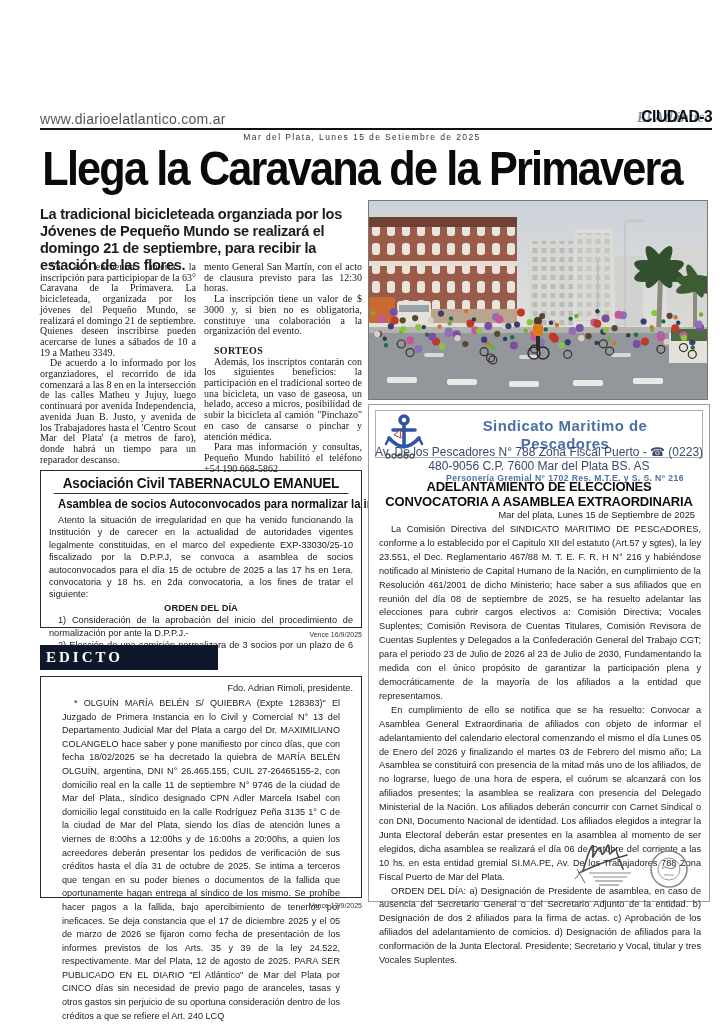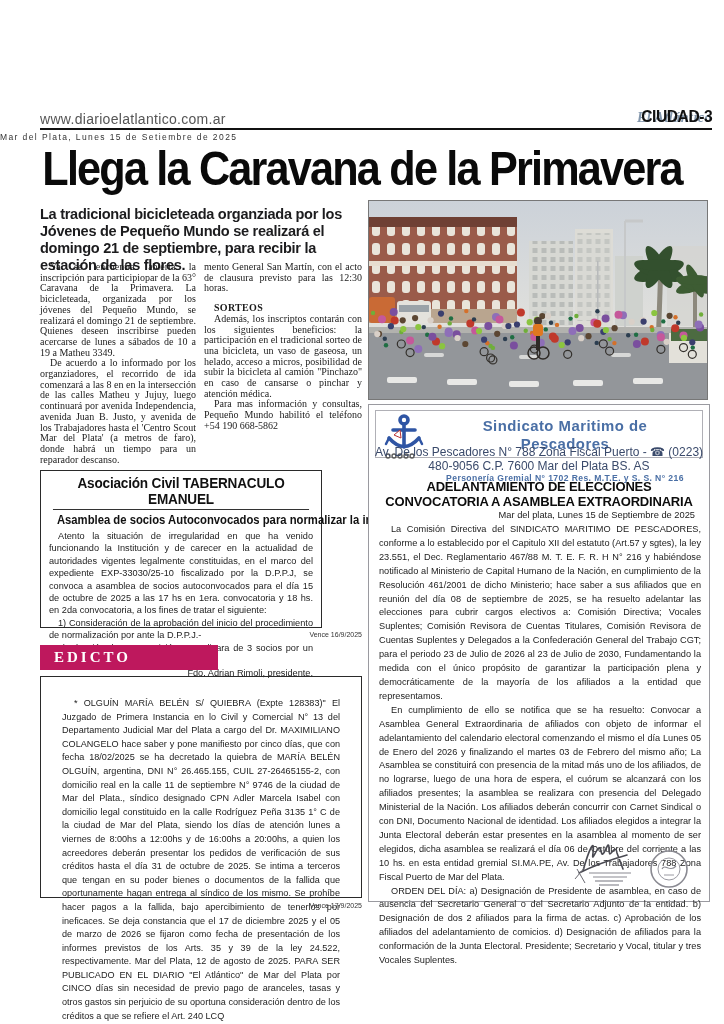--- a/index.html
+++ b/index.html
@@ -8,21 +8,21 @@
 
   
   .hdr-row{position:absolute;left:40px;top:110px;width:672px;height:18px;
            border-bottom:2px solid #111;}
   .hdr-url{position:absolute;left:0;top:1px;font-size:14px;color:#555;letter-spacing:.3px;}
   .masthead{position:absolute;left:0;right:0;top:0;text-align:right;
             font-family:"Liberation Serif",serif;font-style:italic;font-weight:bold;
             font-size:14px;color:#8296ac;letter-spacing:.5px;}
   .hdr-section{position:absolute;right:0;top:-3px;font-size:17px;font-weight:bold;
                letter-spacing:-.5px;transform:scaleX(.92);transform-origin:right;}
-  .hdr-date{position:absolute;left:0;top:132px;width:724px;
+  .hdr-date{position:absolute;left:0;top:132px;width:724px;text-align:center;
             font-size:8.5px;color:#333;letter-spacing:1.4px;}
 
   
   .headline{position:absolute;left:0;top:141px;width:724px;text-align:center;
             font-weight:bold;font-size:48px;letter-spacing:-2px;color:#0a0a0a;
             transform:scaleX(.90);transform-origin:center;white-space:nowrap;}
   .deck{position:absolute;left:40px;top:206px;width:324px;
         font-weight:bold;font-size:15px;line-height:1.13;color:#1c1c1e;
         letter-spacing:-.3px;transform:scaleX(.97);transform-origin:left;}
 
@@ -32,39 +32,39 @@
   .col p{margin:0;text-indent:10px;}
   #col1{left:40px;width:156px;}
   #col2{left:204px;width:158px;}
   .sorteos{margin-top:9px !important;text-indent:10px;font-weight:bold;letter-spacing:.3px;}
 
   
   .photo{position:absolute;left:368px;top:200px;width:340px;height:200px;
          border:1px solid #777;box-sizing:border-box;background:#d8dbdf;}
 
   
-  .tab-box{position:absolute;left:40px;top:470px;width:282px;height:158px;
+  .tab-box{position:absolute;left:40px;top:470px;width:322px;height:158px;
            border:1.5px solid #2a2a2a;box-sizing:border-box;padding:4px 8px 2px 8px;}
   .tab-title{font-size:14px;font-weight:bold;text-align:center;letter-spacing:-.2px;
              border-bottom:1px solid #333;padding-bottom:2px;transform:scaleX(.97);}
   .tab-sub{font-size:12px;font-weight:bold;text-align:center;margin-top:3px;
            transform:scaleX(.94);white-space:nowrap;}
   .tab-body{font-size:9.2px;line-height:12.4px;text-align:justify;margin-top:3px;color:#222;}
   .tab-body .ind{text-indent:9px;}
   .tab-orden{font-size:9.4px;font-weight:bold;text-align:center;margin-top:1px;}
-  .tab-sign{font-size:9.2px;text-align:right;margin-top:1px;}
+  .tab-sign{font-size:9.2px;text-align:right;margin-top:18px;}
   .vence{position:absolute;font-size:7px;color:#333;}
   #vence1{left:40px;top:631px;width:322px;text-align:right;}
   #vence2{left:40px;top:902px;width:322px;text-align:right;}
 
   
   .edicto-bar{position:absolute;left:40px;top:645px;width:178px;height:25px;
-              background:#be185d;color:#fff;font-family:"Liberation Serif",serif;
+              background:#0f172a;color:#fff;font-family:"Liberation Serif",serif;
               font-weight:bold;font-size:15px;letter-spacing:3px;
-              display:flex;align-items:center;padding-left:14px;box-sizing:border-box;}
+              display:flex;align-items:center;padding-left:6px;box-sizing:border-box;}
   .edicto-box{position:absolute;left:40px;top:676px;width:322px;height:222px;
               border:1.5px solid #2a2a2a;box-sizing:border-box;padding:8px 9px;
               font-size:9.1px;line-height:13.6px;text-align:justify;color:#222;}
   .edicto-box p{margin:12px;text-indent:12px;}
 
   
   .sind-box{position:absolute;left:368px;top:404px;width:342px;height:498px;
             border:1px solid #9a9aa0;box-sizing:border-box;background:#fff;}
   .letterhead{position:absolute;left:6px;top:5px;width:328px;height:48px;
               border:1px solid #b0b0b6;box-sizing:border-box;}
@@ -100,20 +100,21 @@
 
   <div class="headline">Llega la Caravana de la Primavera</div>
   <div class="deck">La tradicional bicicleteada organziada por los Jóvenes de Pequeño Mundo se realizará el domingo 21 de septiembre, para recibir la estación de las flores.</div>
 
   <div class="col" id="col1">
     <p>Ya se encuentra abierta la inscripción para participiopar de la 63° Caravana de la Primavera. La bicicleteada, organizada por los jóvenes del Pequeño Mundo, se realizará el domingo 21 de septiembre. Quienes deseen inscribirse pueden acercarse de lunes a sábados de 10 a 19 a Matheu 3349.</p>
     <p>De acuerdo a lo informado por los organziadores, el recorrido de ida comenzará a las 8 en en la intersección de las  calles Matheu y Jujuy, luego continuará por avenida Independencia, avenida Juan B. Justo, y avenida de los Trabajadores hasta el 'Centro Scout Mar del Plata' (a metros de faro), donde habrá un tiempo para un reparador descanso.</p>
   </div>
   <div class="col" id="col2">
     <p style="text-indent:0;">mento General San Martín, con el acto de clausura previsto para las 12:30 horas.</p>
+    <p>La inscripción tiene un valor de $ 3000 y, si bien no es obligatoria, constituye una colaboración a la organización del evento.</p>
     <p class="sorteos">SORTEOS</p>
     <p>Además, los inscriptos contarán con los siguientes beneficios: la participación en el tradicional sorteo de una bicicleta, un vaso de gaseosa, un helado, acceso a micros, posibilidad de subir la bicicleta al camión "Pinchazo" en caso de cansarse o pinchar y atención médica.</p>
     <p>Para mas información y consultas, Pequeño Mundo habilitó el teléfono +54 190 668-5862</p>
   </div>
 
   <div class="photo">
     <svg width="338" height="198" viewBox="0 0 338 198">
       <defs>
         <linearGradient id="sky" x1="0" y1="0" x2="0" y2="1">
           <stop offset="0" stop-color="#ccd2d9"></stop>
@@ -319,20 +320,21 @@
         <circle cx="174" cy="152" r="6" fill="none" stroke="#2e2a26" stroke-width="1.5"></circle>
       </g>
     </svg>
   </div>
 
   <div class="tab-box">
     <div class="tab-title">Asociación Civil TABERNACULO EMANUEL</div>
     <div class="tab-sub">Asamblea de socios Autoconvocados para normalizar la institución</div>
     <div class="tab-body">
       <div class="ind">Atento la situación de irregularidad en que ha venido funcionando la Institución y de carecer en la actualidad de autoridades vigentes legalmente constituidas, en el marco del expediente EXP-33030/25-10 fiscalizado por la D.P.P.J, se convoca a asamblea de socios autoconvocados para el día 15 de octubre de 2025 a las 17 hs en 1era. convocatoria y 18 hs. en 2da convocatoria, a los fines de tratar el siguiente:</div>
+      <div class="tab-orden">ORDEN DEL DÍA</div>
       <div class="ind">1) Consideración de la aprobación del inicio del procedimiento de normalización por ante la D.P.P.J.-</div>
       <div class="ind">2) Elección de una comisión normalizara de 3 socios por un plazo de 6 meses.</div>
       <div class="tab-sign">Fdo. Adrian Rimoli, presidente.</div>
     </div>
   </div>
   <div class="vence" id="vence1">Vence 16/9/2025</div>
 
   <div class="edicto-bar">EDICTO</div>
   <div class="edicto-box">
     <p>*  OLGUÍN MARÍA BELÉN S/ QUIEBRA (Expte 128383)" El Juzgado de Primera Instancia en lo Civil y Comercial N° 13 del Departamento Judicial Mar del Plata a cargo del Dr. MAXIMILIANO COLANGELO hace saber y pone manifiesto por cinco días, que con fecha 18/02/2025 se ha decretado la quiebra de MARÍA BELÉN OLGUÍN, argentina, DNI N° 26.465.155, CUIL 27-26465155-2, con domicilio real en la calle 11 de  septiembre  N° 9746 de la ciudad de Mar del Plata., síndico designado CPN Adler Marcela Isabel con domicilio legal constituido en la calle Rodríguez Peña 3135 1° C de la ciudad de Mar del Plata, siendo los días de atención lunes a viernes de 8:00hs a 12:00hs y de 16:00hs a 20:00hs, a quien los acreedores deberán presentar los pedidos de verificación de sus créditos hasta el día 31 de octubre de 2025. Se intima a terceros que tengan en su poder bienes o documentos de la fallida que oportunamente hagan entrega al síndico de los mismo. Se prohíbe hacer pagos a la fallida, bajo apercibimiento de tenerlos por ineficaces. Se deja constancia que el 17 de diciembre 2025 y el 05 de marzo de 2026 se fijaron como fecha de presentación de los informes previstos de los Arts. 35 y 39 de la ley 24.522, respectivamente. Mar del Plata, 12 de agosto de 2025. PARA SER PUBLICADO EN EL DIARIO "El Atlántico" de Mar del Plata por CINCO días sin necesidad de previo pago de aranceles, tasas y otros gastos sin perjuicio de su oportuna consideración dentro de los créditos a que se refiere el Art. 240 LCQ</p>

